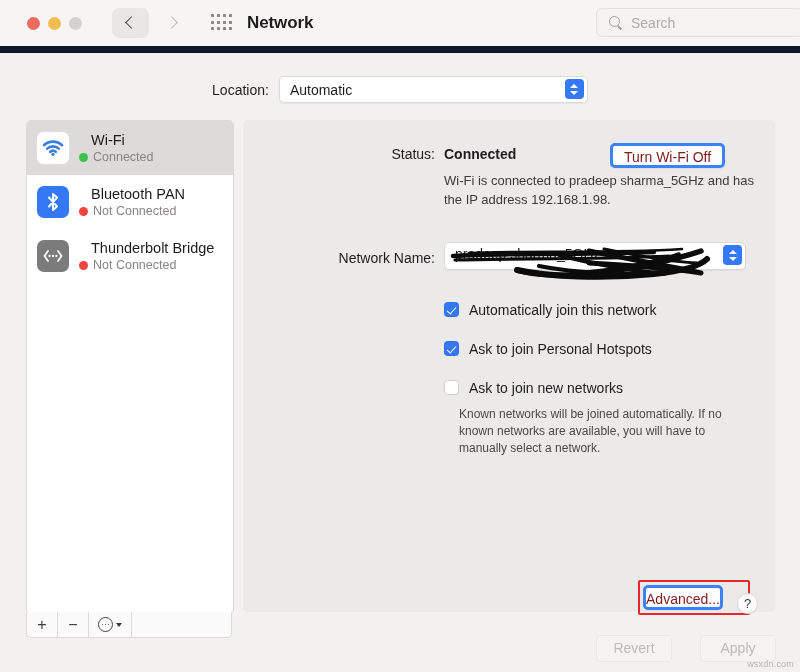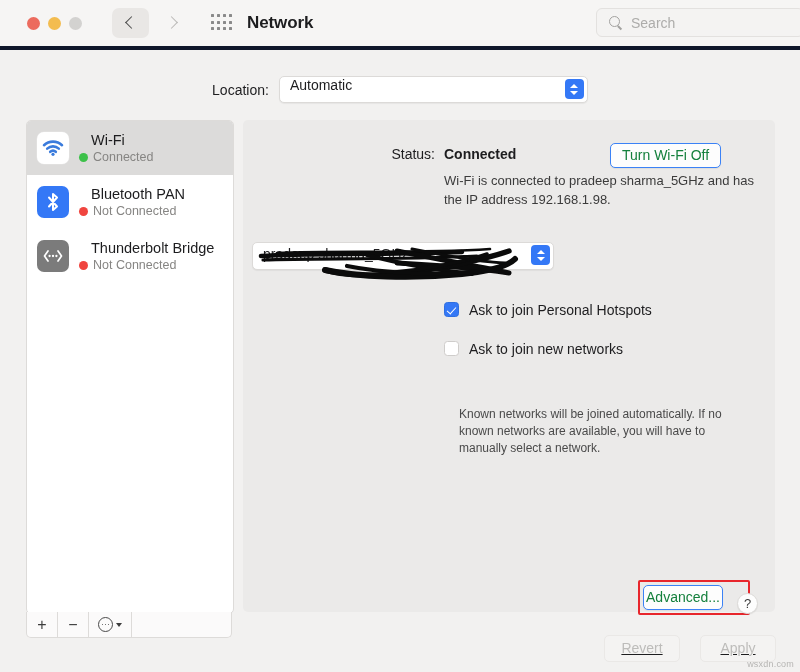--- a/index.html
+++ b/index.html
@@ -17,21 +17,21 @@
     position: relative;
     -webkit-font-smoothing: antialiased;
   }
 
   
   .titlebar {
     position: absolute;
     left: 0; top: 0;
     width: 800px; height: 46px;
     background: #f6f5f4;
-    border-bottom: 4px solid #0f172a;
+    border-bottom: 7px solid #0f172a;
     display: flex;
     align-items: center;
   }
   .traffic {
     display: flex;
     align-items: center;
     gap: 8px;
     margin-left: 27px;
   }
   .light {
@@ -153,20 +153,21 @@
     font-size: 14px;
     color: #1d1d1f;
     margin-right: 10px;
   }
   .popup {
     width: 307px; height: 25px;
     background: #ffffff;
     border: 1px solid #dcdad8;
     border-radius: 5px;
     display: flex;
+    align-items: center;
     box-shadow: 0 1px 1px rgba(0,0,0,0.05);
     position: relative;
   }
   .popup .val {
     margin-left: 10px;
     font-size: 14px;
     color: #1d1d1f;
   }
   .stepper {
     position: absolute;
@@ -317,24 +318,24 @@
   }
   .status-val {
     margin-left: 9px;
     font-size: 14px;
     font-weight: bold;
     color: #1d1d1f;
     padding-top: 3px;
   }
   .btn {
     background: #fdfdfd;
-    border: 1px solid #3b82f6;
+    border: 3px solid #3b82f6;
     border-radius: 5px;
     font-size: 14px;
-    color: #15803d;
+    color: #7f1d1d;
     font-family: "Liberation Sans", sans-serif;
     box-shadow: 0 1px 1px rgba(0,0,0,0.06);
     cursor: default;
     padding: 0 11px;
     height: 25px;
     line-height: 23px;
     box-sizing: border-box;
   }
   .btn-wifi-off {
     position: absolute;
@@ -476,22 +477,21 @@
     font-size: 13px;
     color: #3b3b3b;
     box-sizing: border-box;
   }
 
   
   .footer {
     position: absolute;
     right: 24px; bottom: 10px;
     display: flex;
-    gap: 20px;
-    text-decoration: underline;
+    gap: 28px;
   }
   .btn-disabled {
     background: #f4f3f2;
     border: 1px solid #eae8e6;
     color: #bdbcba;
     width: 76px;
     text-align: center;
     padding: 0;
     height: 27px;
     line-height: 25px;
@@ -633,20 +633,21 @@
 
   <div class="row-status">
     <span class="lbl-right">Status:</span>
     <span class="status-val">Connected</span>
     <button class="btn btn-wifi-off">Turn Wi-Fi Off</button>
   </div>
 
   <div class="status-desc">Wi-Fi is connected to pradeep sharma_5GHz and has the IP address 192.168.1.98.</div>
 
   <div class="row-netname">
+    <span class="lbl-right">Network Name:</span>
     <div class="netname-popup">
       <span class="netname-val">pradeep sharma_5GHz</span>
       <svg class="scribble" viewBox="0 0 300 56">
         <g fill="none" stroke="#0b0b0b" stroke-linecap="round" stroke-linejoin="round">
           <path d="M14 27 C60 24, 130 26, 215 23" stroke-width="4.5"></path>
           <path d="M16 31 C70 29, 150 31, 230 27" stroke-width="3.2"></path>
           <path d="M30 24 C90 21, 170 25, 243 20" stroke-width="2.6"></path>
           <path d="M150 22 C190 30, 235 38, 262 44 C235 40, 190 36, 150 34" stroke-width="5"></path>
           <path d="M262 22 C235 31, 195 39, 160 44 C125 48, 95 46, 78 41" stroke-width="5.5"></path>
           <path d="M78 41 C110 48, 165 50, 215 45 C245 42, 262 36, 268 30" stroke-width="6"></path>
@@ -659,20 +660,24 @@
       <span class="stepper">
         <i class="up"></i>
           <i class="down"></i>
       </span>
     </div>
   </div>
 
   <div class="checks">
     <label class="chk-row">
       <span class="chkbox on"></span>
+      <span class="chk-label">Automatically join this network</span>
+    </label>
+    <label class="chk-row">
+      <span class="chkbox on"></span>
       <span class="chk-label">Ask to join Personal Hotspots</span>
     </label>
     <label class="chk-row">
       <span class="chkbox off"></span>
       <span class="chk-label">Ask to join new networks</span>
     </label>
   </div>
 
   <div class="help-text">Known networks will be joined automatically. If no known networks are available, you will have to manually select a network.</div>
 

